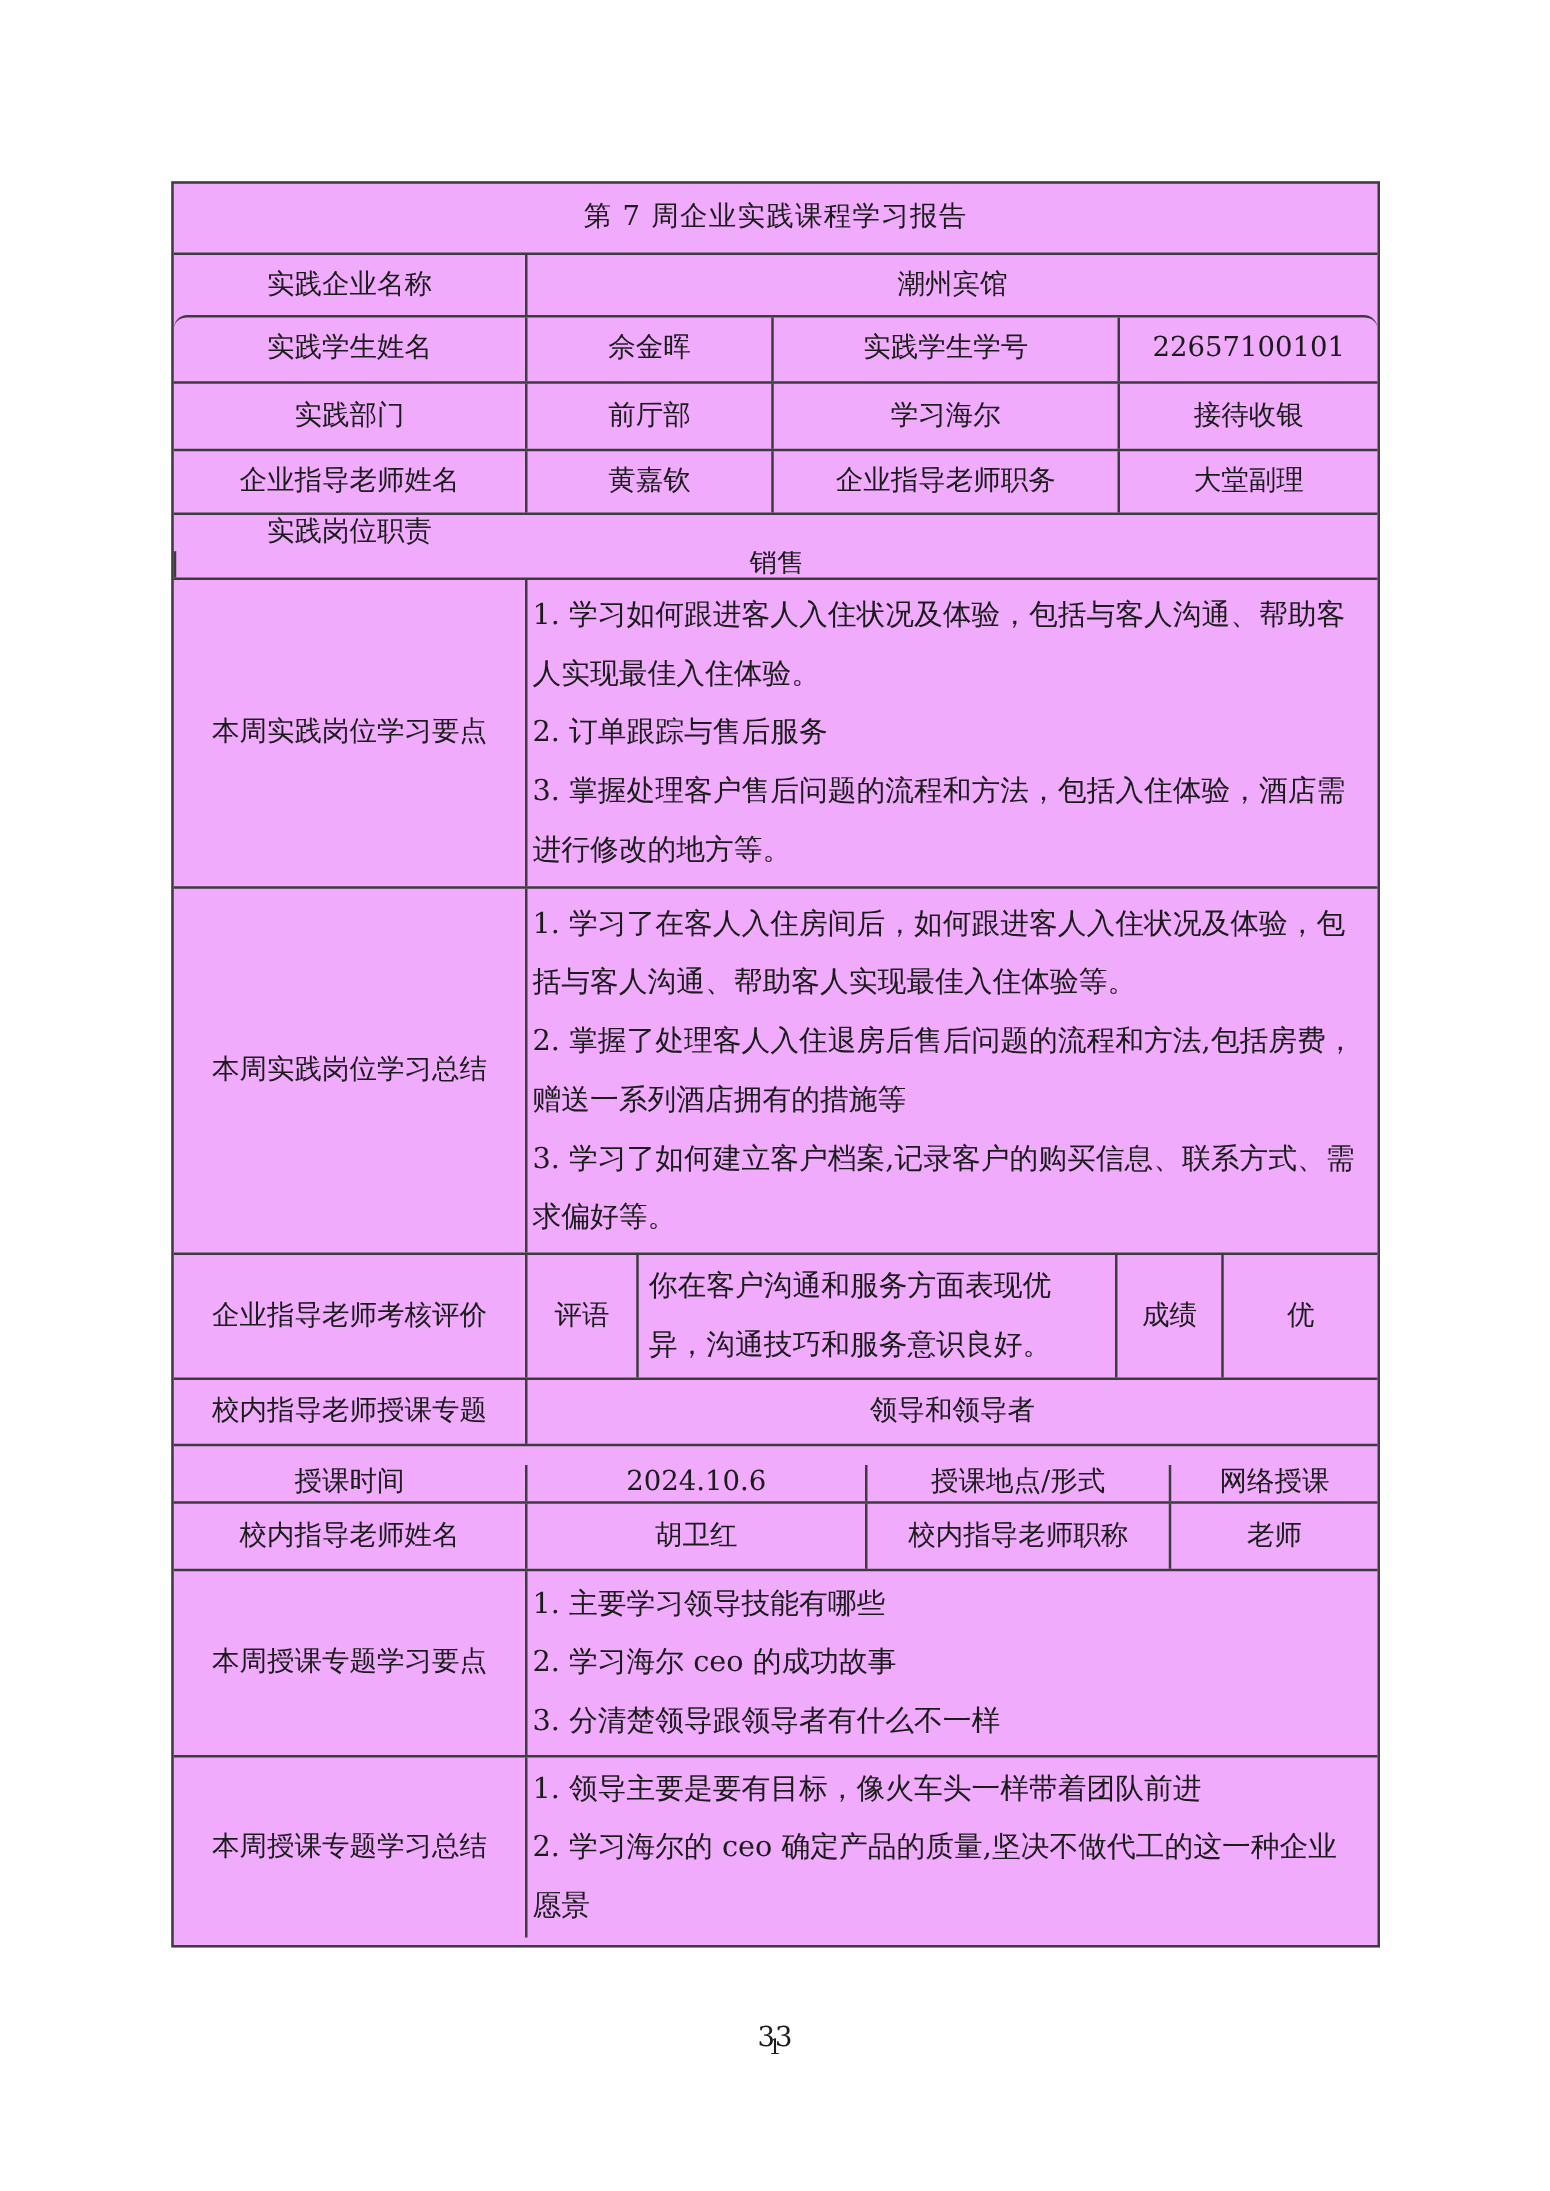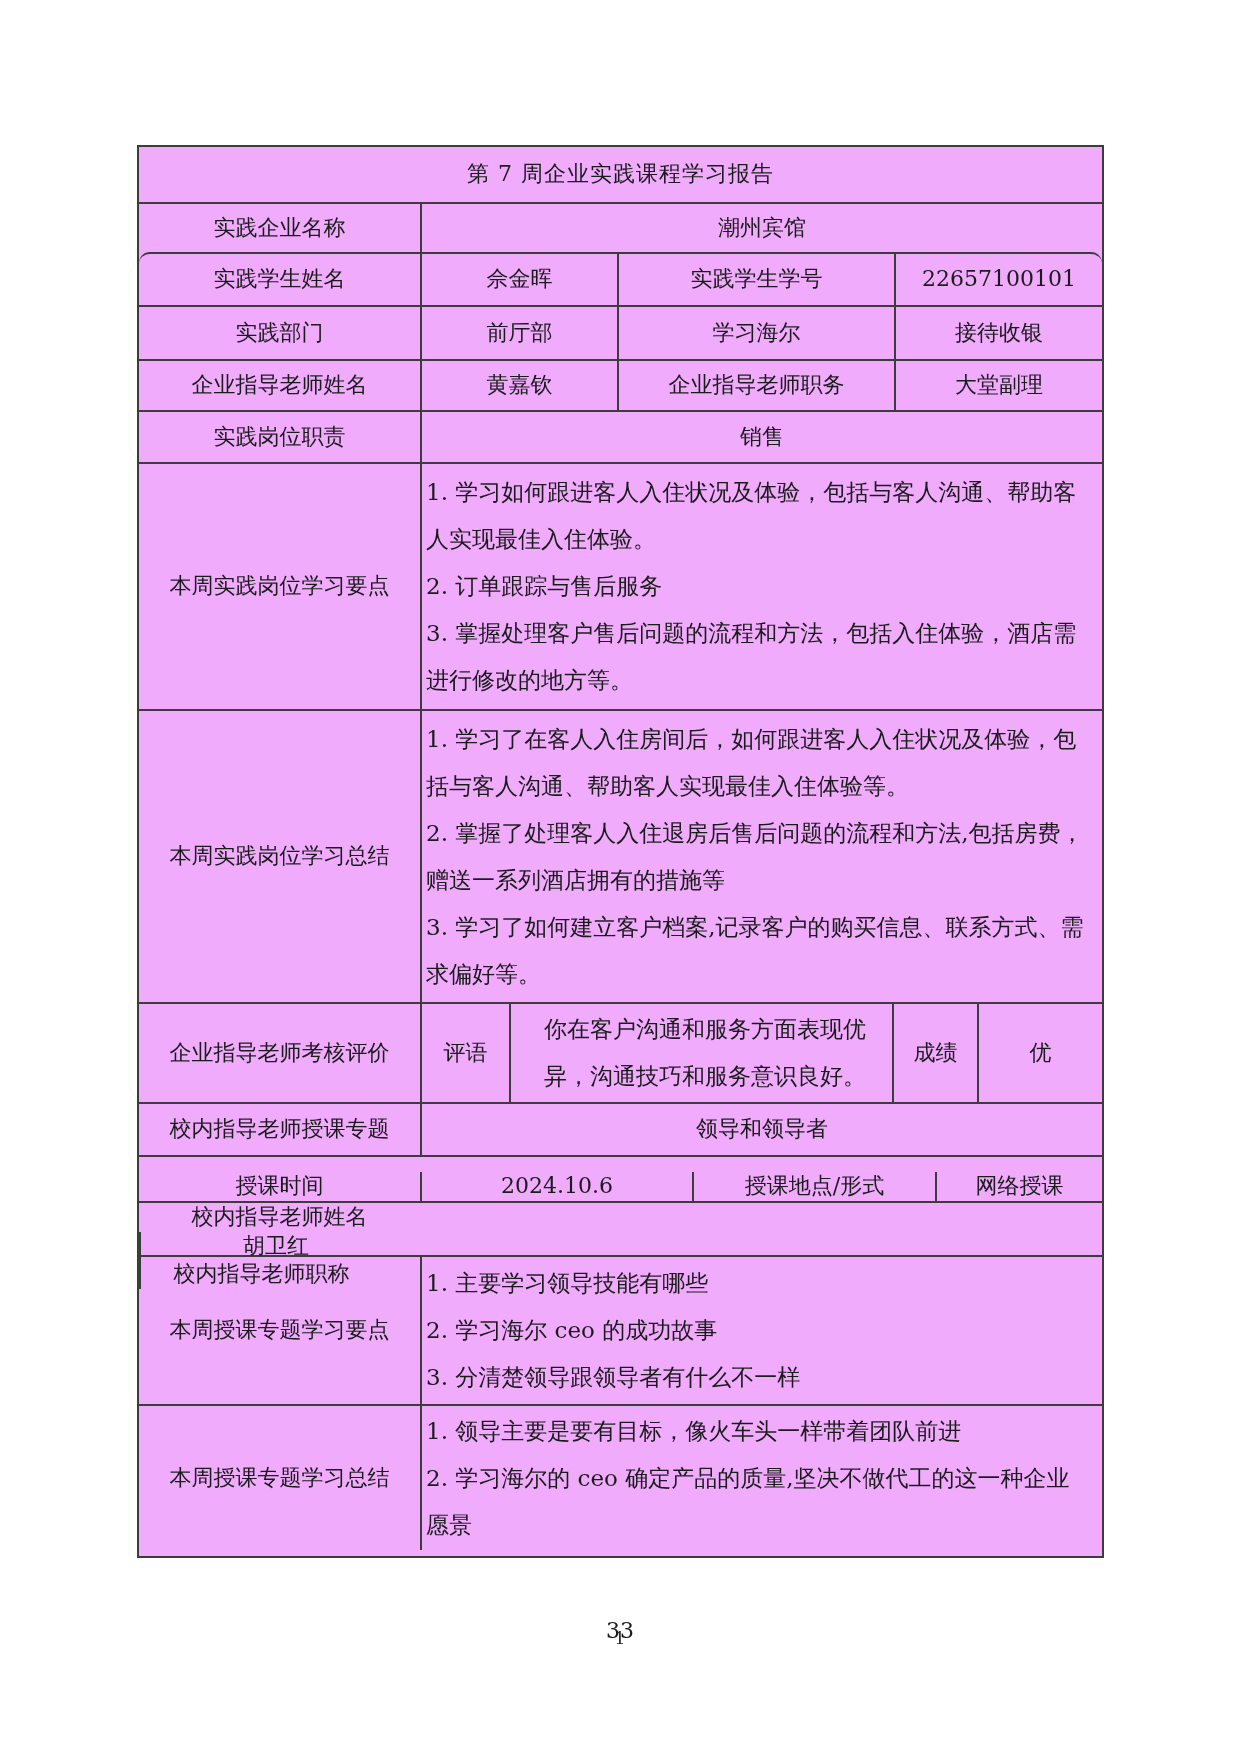--- a/index.html
+++ b/index.html
@@ -40,42 +40,42 @@
   .w-c2a{width:197px;flex:none;}
   .w-c3a{width:277px;flex:none;}
   .w-c2b{width:272px;flex:none;}
   .w-c3b{width:243px;flex:none;}
   .w-py{width:89px;flex:none;}
   .w-comment{width:383px;flex:none;}
   .w-score{width:85px;flex:none;}
   .w-rest{flex:1;}
   
   .r1{height:55px;} .r2{height:50px;} .r3{height:53px;border-radius:11px;} .r4{height:54px;}
-  .r5{height:51px;} .r6{height:52px;} .r7{height:247px;} .r8{height:293px;}
-  .r9{height:100px;} .r10{height:53px;} .r11{height:46px;align-items:flex-end;} .r12{height:54px;flex-direction:column;}
+  .r5{height:51px;} .r6{height:52px;flex-direction:column;} .r7{height:247px;} .r8{height:293px;}
+  .r9{height:100px;} .r10{height:53px;} .r11{height:46px;align-items:flex-end;} .r12{height:54px;}
   .r13{height:149px;} .r14{height:146px;}
   
   .cell.content{
     flex-direction:column;
     align-items:flex-start;
     justify-content:center;
     text-align:left;
     padding:0 10px 0 4px;
   }
   .cell.content p{
     margin:0;
     font-size:23px;
     line-height:47px;
   }
   .cell.comment-cell{
     justify-content:center;
     align-items:flex-start;
     flex-direction:column;
     text-align:left;
-    padding:0 8px 0 33px;
+    padding:0 8px 0 8px;
   }
   .cell.comment-cell p{
     margin:0;
     font-size:23px;
     line-height:47px;
   }
   .title-cell{font-size:22px;letter-spacing:1px;}
   .footnote{
     position:absolute;top:1628px;left:0;width:100%;
     text-align:center;font-size:17px;color:#1b1b1b;

